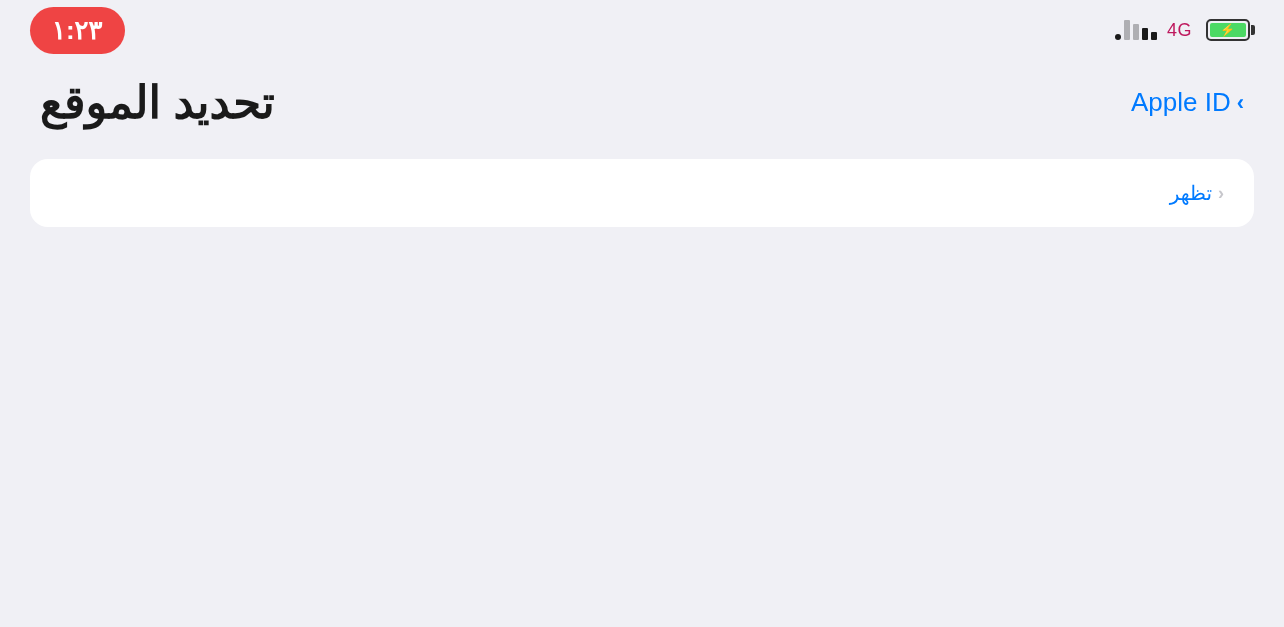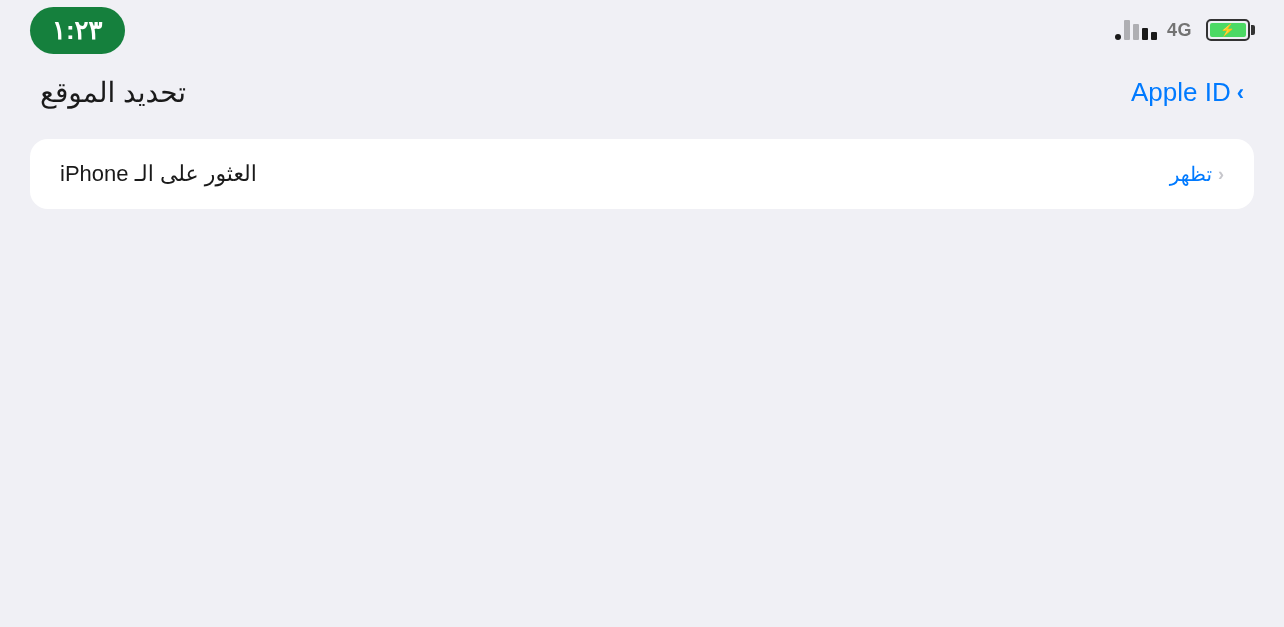--- a/index.html
+++ b/index.html
@@ -75,22 +75,22 @@
 
     .bolt-icon {
       color: #fff;
       font-size: 12px;
       font-weight: bold;
       line-height: 1;
     }
 
     .network-text {
       font-size: 18px;
-      font-weight: 700;
-      color: #737373;
+      font-weight: 400;
+      color: #be185d;
       letter-spacing: 0.5px;
     }
 
     .signal-bars {
       display: flex;
       align-items: flex-end;
       gap: 3px;
       margin-left: 4px;
     }
 
@@ -108,21 +108,21 @@
     .signal-dot {
       width: 6px;
       height: 6px;
       background: #1a1a1a;
       border-radius: 50%;
       margin-bottom: 0;
       align-self: flex-end;
     }
 
     .time-badge {
-      background: #15803d;
+      background: #ef4444;
       color: #fff;
       font-size: 26px;
       font-weight: 700;
       padding: 8px 22px;
       border-radius: 24px;
       letter-spacing: 1px;
       font-variant-numeric: tabular-nums;
     }
 
     .header-row {
@@ -142,22 +142,22 @@
       cursor: pointer;
     }
 
     .chevron-right {
       font-size: 22px;
       font-weight: 600;
       color: #007aff;
     }
 
     .page-title {
-      font-size: 28px;
-      font-weight: 400;
+      font-size: 45px;
+      font-weight: 700;
       color: #1a1a1a;
       text-align: center;
     }
 
     .content-area {
       padding: 0 30px;
     }
 
     .card {
       background: #ffffff;
@@ -234,16 +234,15 @@
   <div class="page-title">تحديد الموقع</div>
 </div>
 
 <div class="content-area">
 
   <div class="card">
     <div class="card-action">
       <span class="chevron-left">‹</span>
       <span>تظهر</span>
     </div>
-    <div class="card-title">العثور على الـ iPhone</div>
   </div>
 
 </div>
 
 </body></html>

